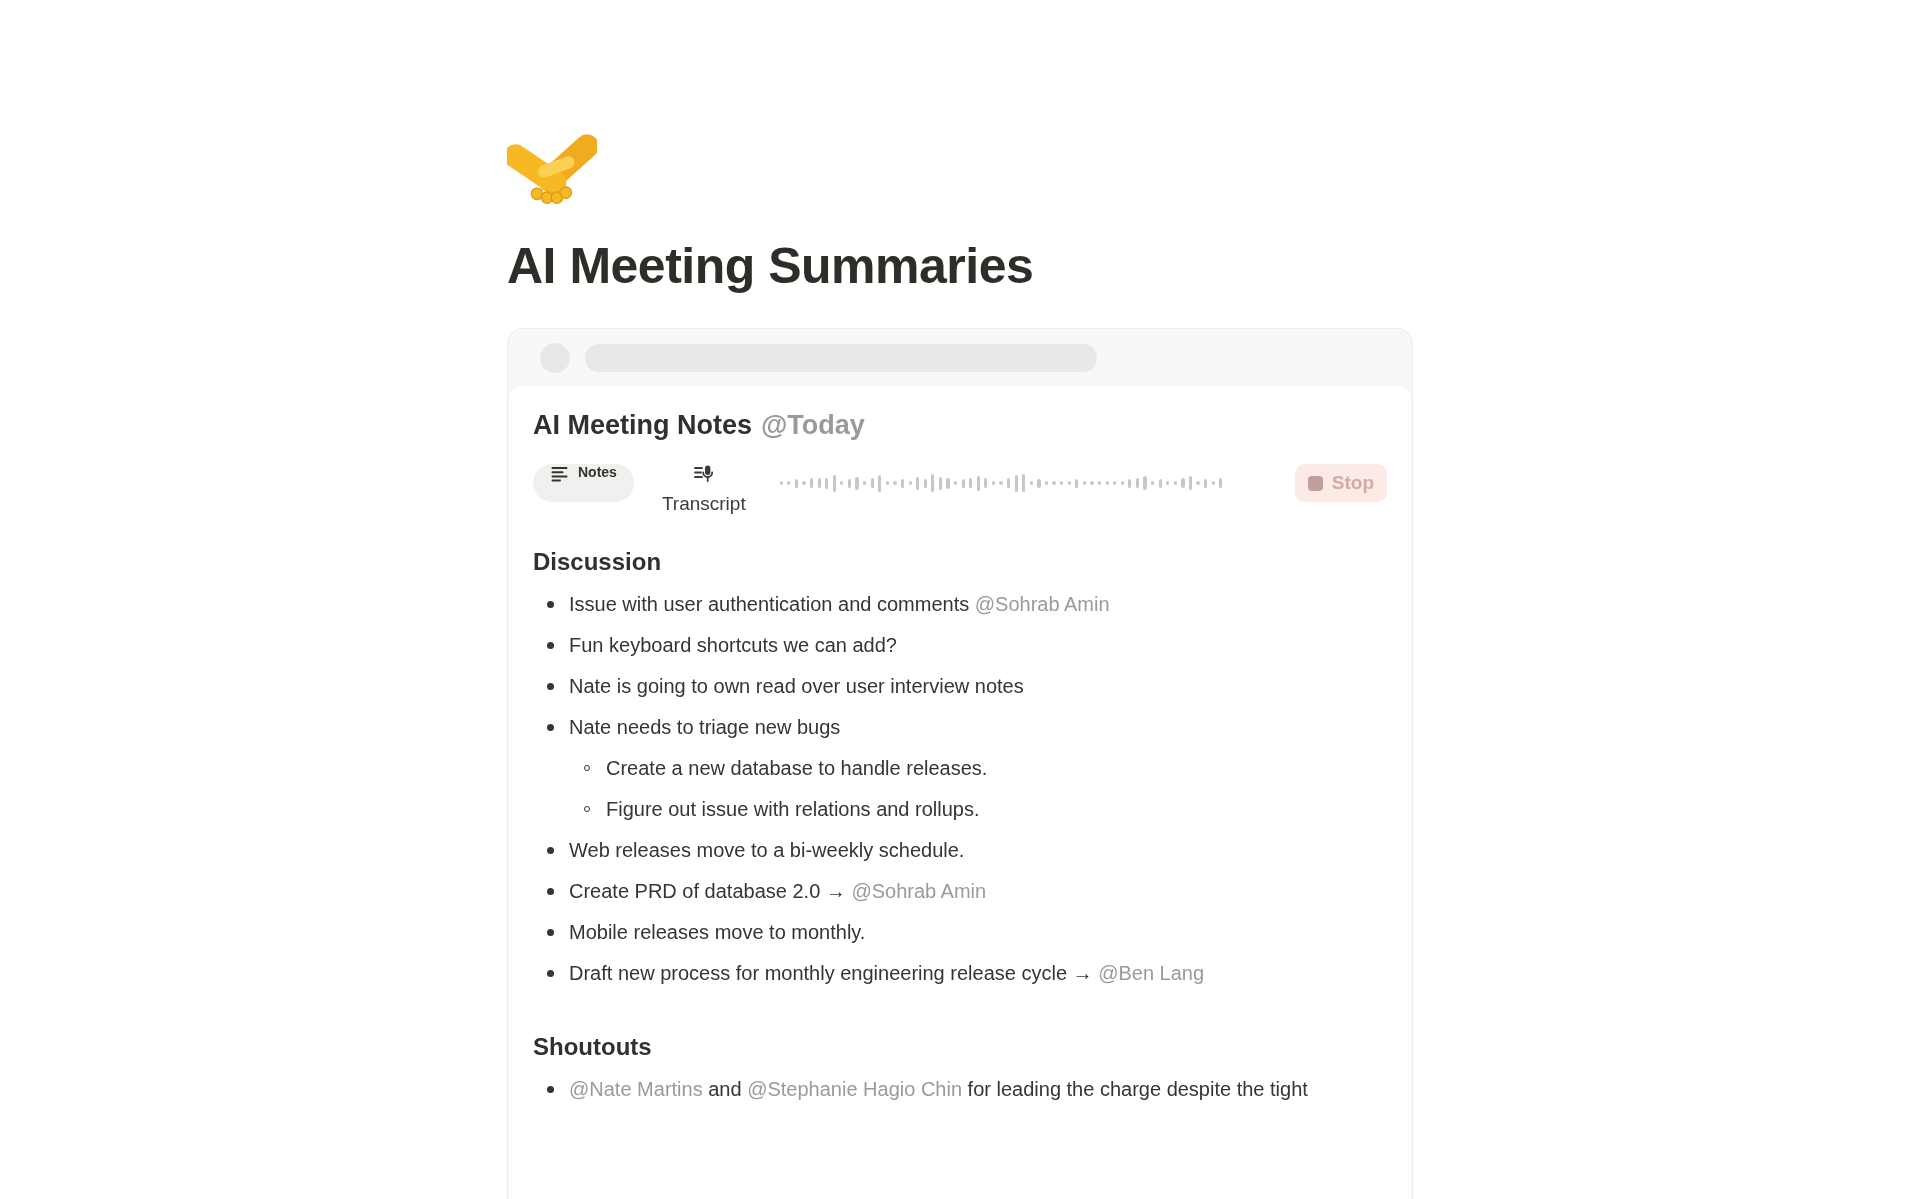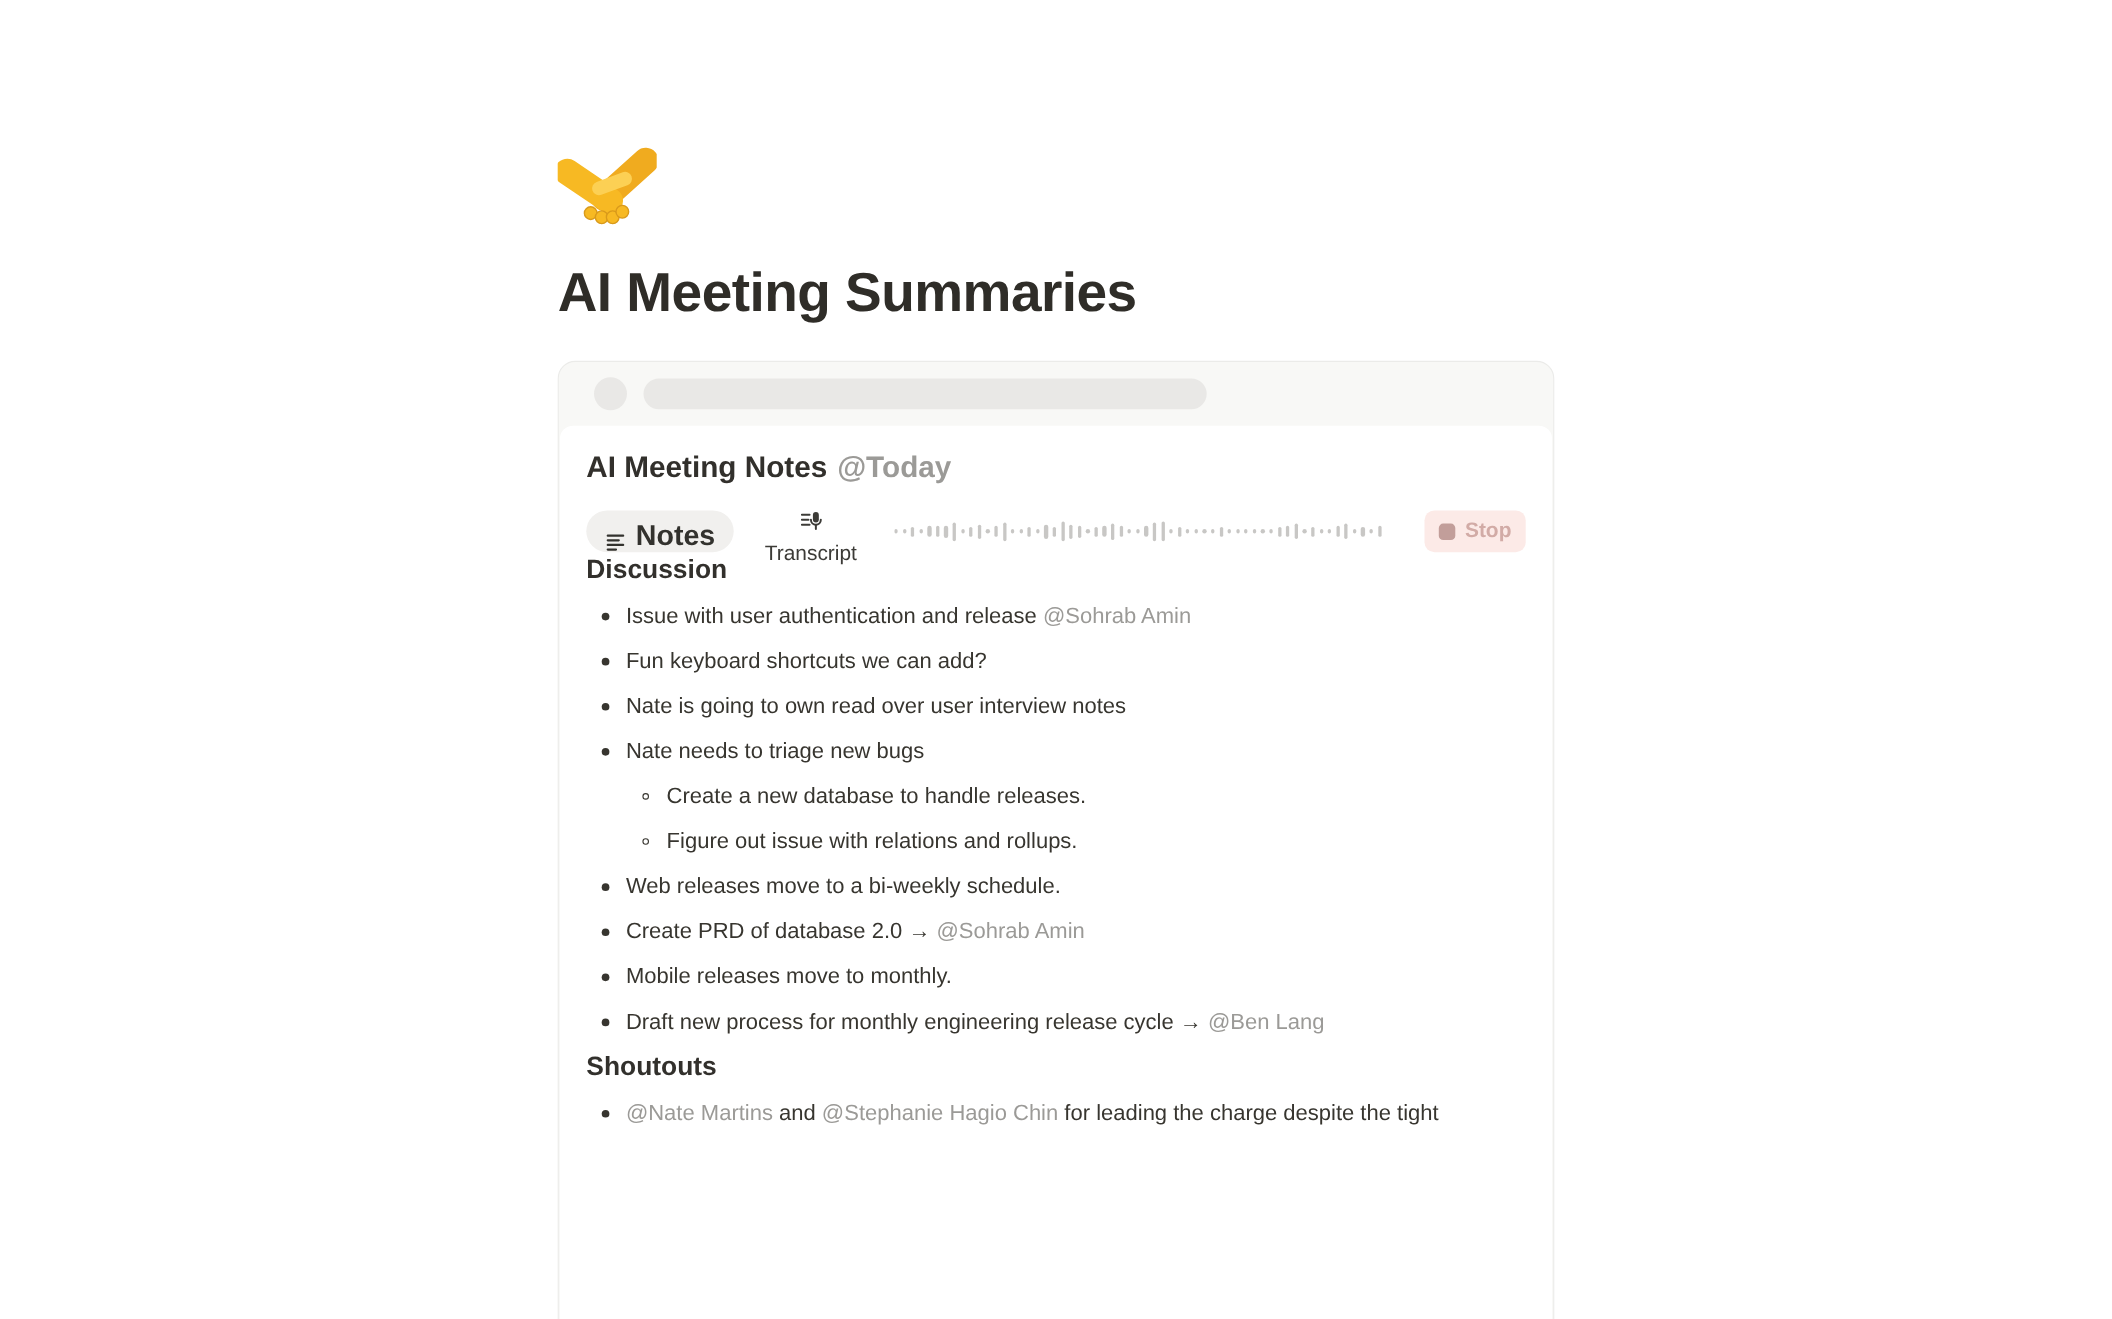--- a/index.html
+++ b/index.html
@@ -59,26 +59,26 @@
   .note-title-row { font-size: 27px; line-height: 36px; font-weight: 700; color: #32302c; }
   .note-title-mention { color: var(--mention, #9b9a97); font-weight: 600; margin-left: 9px; }
 
   .tabs-row {
     margin-top: 20px;
     height: 40px;
     display: flex;
     align-items: center;
   }
   .tab-notes {
-    display: flex; align-items: flex-end; gap: 9px;
+    display: flex; align-items: flex-start; gap: 9px;
     background: var(--pill_bg, #f1f0ee);
     border-radius: 20px;
     padding: 0 17px;
     height: 38px;
-    font-size: 26px; font-weight: 600; color: #33322e;
+    font-size: 14px; font-weight: 600; color: #33322e;
     cursor: pointer;
   }
   .tab-transcript {
     display: flex; align-items: center; gap: 9px;
     margin-left: 20px;
     padding: 0 8px;
     height: 40px;
     font-size: 19px; font-weight: 400; color: #3c3b37;
     cursor: pointer;
     flex-direction: column;
@@ -106,20 +106,21 @@
     background: var(--stop_bg, #fceae7);
     border-radius: 9px;
     padding: 0 13px;
     height: 38px;
     cursor: pointer;
   }
   .stop-square { width: 15px; height: 15px; border-radius: 4px; background: var(--stop_icon, #c29e9a); }
   .stop-label { font-size: 19px; font-weight: 600; color: var(--stop_text, #d2aba6); }
 
   .section-heading {
+    margin-top: 44px;
     font-size: 24px;
     line-height: 30px;
     font-weight: 700;
     color: #32302c;
   }
 
   ul.note-list { list-style: none; margin-top: 12px; }
   ul.note-list li {
     position: relative;
     font-size: 20px;
@@ -264,21 +265,21 @@
         <div class="stop-button">
           <span class="stop-square"></span>
           <span class="stop-label">Stop</span>
         </div>
 
       </div>
 
       <div id="sections">
           <h3 class="section-heading">Discussion</h3>
           <ul class="note-list">
-            <li class="li1"><span class="marker"></span><span>Issue with user authentication and release </span><span class="mention">@Sohrab Amin</span></li>
+            <li class="li1"><span class="marker"></span><span>Issue with user authentication and comments </span><span class="mention">@Sohrab Amin</span></li>
             <li class="li1"><span class="marker"></span><span>Fun keyboard shortcuts we can add?</span></li>
             <li class="li1"><span class="marker"></span><span>Nate is going to own read over user interview notes</span></li>
             <li class="li1"><span class="marker"></span><span>Nate needs to triage new bugs</span></li>
             <li class="li2"><span class="marker"></span><span>Create a new database to handle releases.</span></li>
             <li class="li2"><span class="marker"></span><span>Figure out issue with relations and rollups.</span></li>
             <li class="li1"><span class="marker"></span><span>Web releases move to a bi-weekly schedule.</span></li>
             <li class="li1"><span class="marker"></span><span>Create PRD of database 2.0 → </span><span class="mention">@Sohrab Amin</span></li>
             <li class="li1"><span class="marker"></span><span>Mobile releases move to monthly.</span></li>
             <li class="li1"><span class="marker"></span><span>Draft new process for monthly engineering release cycle →  </span><span class="mention">@Ben Lang</span></li>
           </ul>

